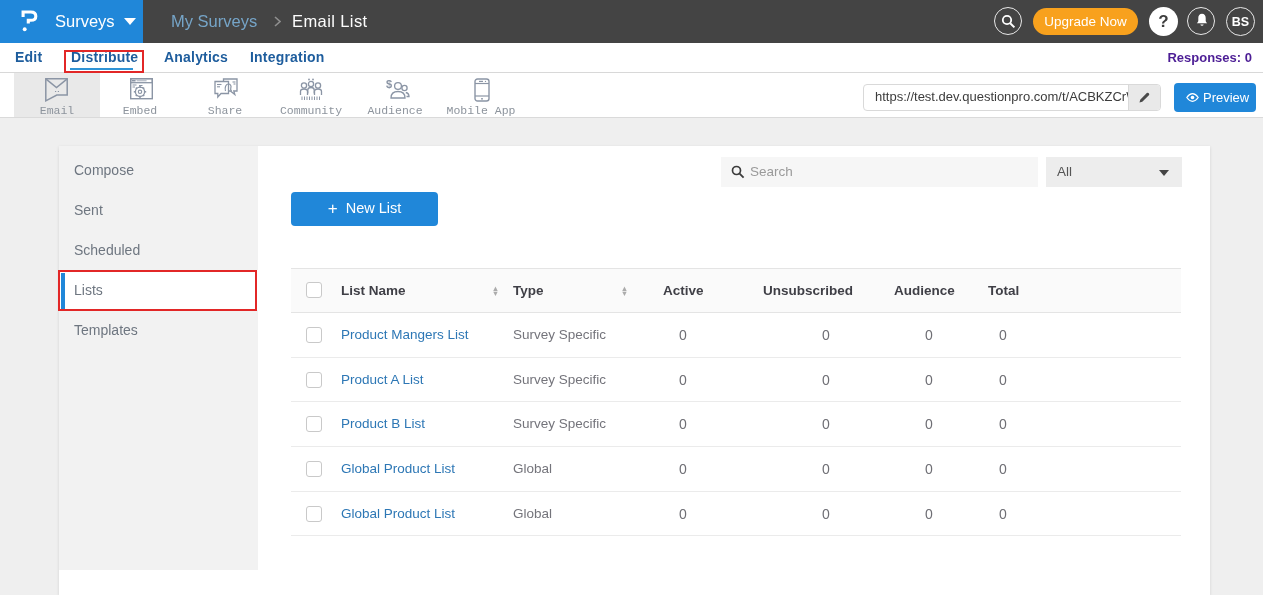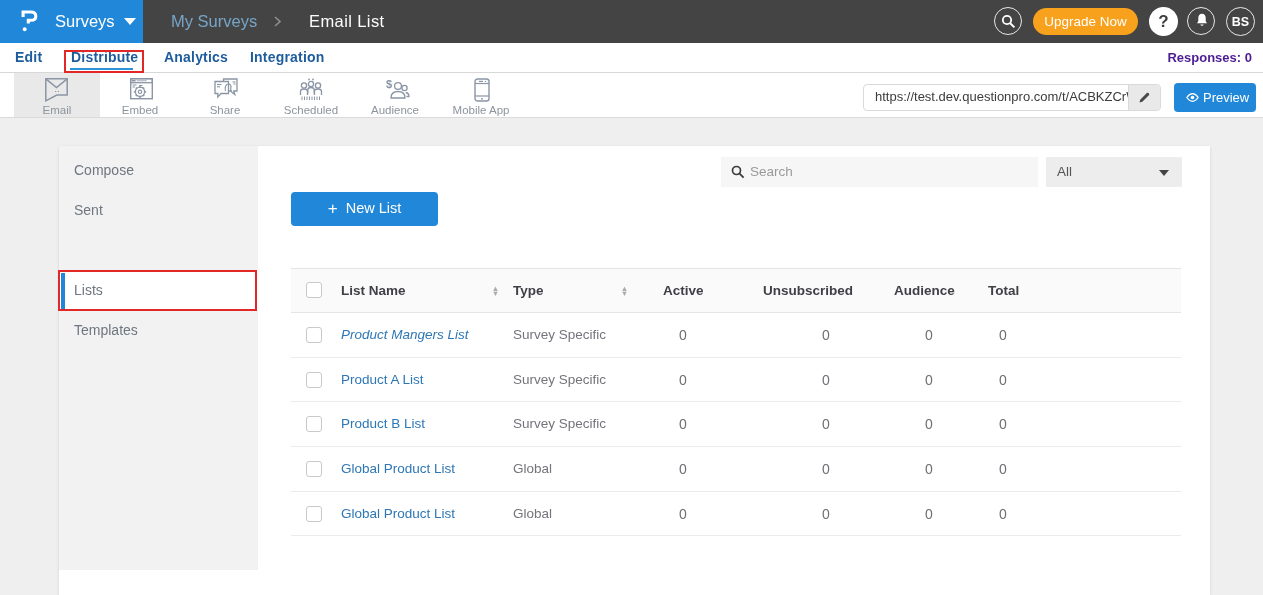--- a/index.html
+++ b/index.html
@@ -7,37 +7,37 @@
 #app { position:relative; width:1263px; height:595px; }
 .abs { position:absolute; }
 
 
 #topbar { left:0; top:0; width:1263px; height:43px; background:#444444; }
 #logo { left:0; top:0; width:143px; height:43px; background:#2087d9; }
 #logoP { left:21px; top:8px; }
 #surveysTxt { left:55px; top:0; height:27px; line-height:43px; color:#fff; font-size:16.5px; }
 #surveysCaret { left:124px; top:18px; width:0; height:0; border-left:6px solid transparent; border-right:6px solid transparent; border-top:7px solid #fff; }
 #crumb1 { left:171px; top:0; height:43px; line-height:43px; color:#76a5c8; font-size:16.5px; }
-#crumb2 { left:309px; top:0; height:43px; line-height:43px; color:#fdfdfd; font-size:16.5px; letter-spacing:0.4px;text-align:right; }
+#crumb2 { left:292px; top:0; height:43px; line-height:43px; color:#fdfdfd; font-size:16.5px; letter-spacing:0.4px;text-align:right; }
 .circleBtn { top:7px; width:28px; height:28px; border:1px solid #e8e8e8; border-radius:50%; }
 #upgrade { left:1033px; top:8px; width:105px; height:27px; background:#f8a11d; border-radius:13.5px; color:#fff; font-size:13.5px; text-align:center; line-height:27px; }
 #helpBtn { left:1149px; top:7px; width:29px; height:29px; background:#fff; border-radius:50%; color:#3e3e3e; font-size:17px; font-weight:bold; text-align:center; line-height:29px; }
 #bsBtn { left:1226px; top:7px; width:29px; height:29px; border:1px solid #e8e8e8; border-radius:50%; color:#fff; font-size:12.5px; font-weight:bold; text-align:center; line-height:28px; }
 
 
 #nav { left:0; top:43px; width:1263px; height:30px; background:#fff; border-bottom:1px solid #d8d8d8; }
 .tab { top:0; height:30px; line-height:29px; color:#1e5d9d; font-size:14px; font-weight:bold; letter-spacing:0.2px; }
 #tabUnderline { left:70px; top:24.5px; width:63px; height:2px; background:#2e93d6; }
 #redbox1 { left:64px; top:6.5px; width:80px; height:23px; border:2px solid #e22727; }
 #responses { right:11px; top:0; height:30px; line-height:29px; color:#4c1d95; font-size:13px; font-weight:bold; }
 
 
 #toolbar { left:0; top:73px; width:1263px; height:45px; background:#fff; border-bottom:1px solid #dadada; }
 #emailActive { left:14px; top:0px; width:86px; height:44px; background:#e9e9e9; }
-.tbLabel { top:31px; width:90px; text-align:center; color:#8d949d; font-size:11.5px; }
+.tbLabel { top:31px; width:90px; text-align:center; color:#8d949d; font-size:11.5px;font-family:Liberation Mono, monospace; }
 .tbIcon { top:5px; }
 #urlInput { left:863px; top:11px; width:298px; height:27px; background:#fff; border:1px solid #d9d9d9; border-radius:4px; }
 #urlTxt { left:875px; top:11px; height:27px; line-height:26px; font-size:13px; color:#3c3c3c; }
 #pencilSeg { left:1128px; top:12px; width:32px; height:25px; background:#e9e9e9; border-radius:0 3px 3px 0; border-left:1px solid #d9d9d9; }
 #preview { left:1174px; top:10px; width:82px; height:29px; background:#2087d9; border-radius:4px; }
 
 
 #panel { left:59px; top:146px; width:1151px; height:449px; background:#fff; box-shadow:0 1px 3px rgba(0,0,0,0.12); }
 #sidebar { left:0px; top:0px; width:199px; height:424px; background:#f2f2f2; }
 .sideItem { left:0; width:199px; height:40px; line-height:40px; padding-left:15px; color:#6e7680; font-size:14px; }
@@ -167,21 +167,21 @@
         <line x1="10" y1="18.5" x2="10" y2="22"></line>
           <line x1="12.5" y1="18.5" x2="12.5" y2="22"></line>
         <line x1="15" y1="18.5" x2="15" y2="22"></line>
           <line x1="17.5" y1="18.5" x2="17.5" y2="22"></line>
         <line x1="20" y1="18.5" x2="20" y2="22"></line>
           <line x1="22.5" y1="18.5" x2="22.5" y2="22"></line>
       </g>
       <circle cx="12" cy="1.5" r="0.9" fill="#8b95a5"></circle>
         <circle cx="16" cy="1.5" r="0.9" fill="#8b95a5"></circle>
     </svg>
-    <div class="abs tbLabel" style="left:279px; width:64px;">Scheduled</div>
+    <div class="abs tbLabel" style="left:279px; width:64px;">Community</div>
 
     <svg class="abs tbIcon" style="left:383px;" width="28" height="24" viewBox="0 0 28 24">
       <text x="3" y="10" font-family="Liberation Sans" font-size="11" font-weight="bold" fill="#8b95a5">$</text>
       <circle cx="15" cy="8" r="3.4" fill="none" stroke="#8b95a5" stroke-width="1.3"></circle>
       <circle cx="21.5" cy="10" r="2.6" fill="none" stroke="#8b95a5" stroke-width="1.3"></circle>
       <path d="M8 20 C8 15.5 10.5 13.5 15 13.5 C19.5 13.5 22 15.5 22 20 Z" fill="none" stroke="#8b95a5" stroke-width="1.3"></path>
       <path d="M22.8 14.5 C25 15 26 16.5 26 18.5 L23.5 18.5" fill="none" stroke="#8b95a5" stroke-width="1.3"></path>
     </svg>
     <div class="abs tbLabel" style="left:350px;">Audience</div>
 
@@ -206,20 +206,21 @@
     <svg class="abs" style="left:1186px; top:20px;" width="13" height="9" viewBox="0 0 13 9">
       <path d="M0.8 4.5 C2.8 1.6 4.8 0.7 6.5 0.7 C8.2 0.7 10.2 1.6 12.2 4.5 C10.2 7.4 8.2 8.3 6.5 8.3 C4.8 8.3 2.8 7.4 0.8 4.5 Z" fill="none" stroke="#fff" stroke-width="1.2"></path>
       <circle cx="6.5" cy="4.5" r="1.8" fill="#fff"></circle>
     </svg>
   </div>
 
   <div class="abs" id="panel">
     <div class="abs" id="sidebar"></div>
     <div class="abs sideItem" style="top:44px;">Sent</div>
     <div class="abs sideItem" style="top:4px;">Compose</div>
+    <div class="abs sideItem" style="top:84px;">Scheduled</div>
     <div class="abs" id="listsActive"></div>
     <div class="abs" id="listsBar"></div>
     <div class="abs sideItem" style="top:124px;">Lists</div>
     <div class="abs" id="redbox2"></div>
     <div class="abs sideItem" style="top:164px;">Templates</div>
 
     <div class="abs" id="searchBox"></div>
     <svg class="abs" style="left:672px; top:19px;" width="14" height="14" viewBox="0 0 14 14">
       <circle cx="5.5" cy="5.5" r="4" fill="none" stroke="#3c3c3c" stroke-width="1.7"></circle>
       <line x1="8.6" y1="8.6" x2="12.6" y2="12.6" stroke="#3c3c3c" stroke-width="1.9"></line>
@@ -238,21 +239,21 @@
       <div class="abs hTxt" style="left:222px;">Type</div>
       <div class="abs sortI" style="left:329px;">▲<br>▼</div>
       <div class="abs hTxt" style="left:372px;">Active</div>
       <div class="abs hTxt" style="left:472px;">Unsubscribed</div>
       <div class="abs hTxt" style="left:603px;">Audience</div>
       <div class="abs hTxt" style="left:697px;">Total</div>
     </div>
 
     <div class="abs trow" style="top:167px;">
       <div class="abs cb" style="left:15px; top:14px;"></div>
-      <div class="abs link" style="left:50px;font-style:italic;">Product Mangers List</div>
+      <div class="abs link" style="left:50px;">Product Mangers List</div>
       <div class="abs gray" style="left:222px;">Survey Specific</div>
       <div class="abs num" style="left:392px;">0</div>
       <div class="abs num" style="left:535px;">0</div>
       <div class="abs num" style="left:638px;">0</div>
       <div class="abs num" style="left:712px;">0</div>
     </div>
     <div class="abs trow" style="top:211.7px;">
       <div class="abs cb" style="left:15px; top:14px;"></div>
       <div class="abs link" style="left:50px;">Product A List</div>
       <div class="abs gray" style="left:222px;">Survey Specific</div>

